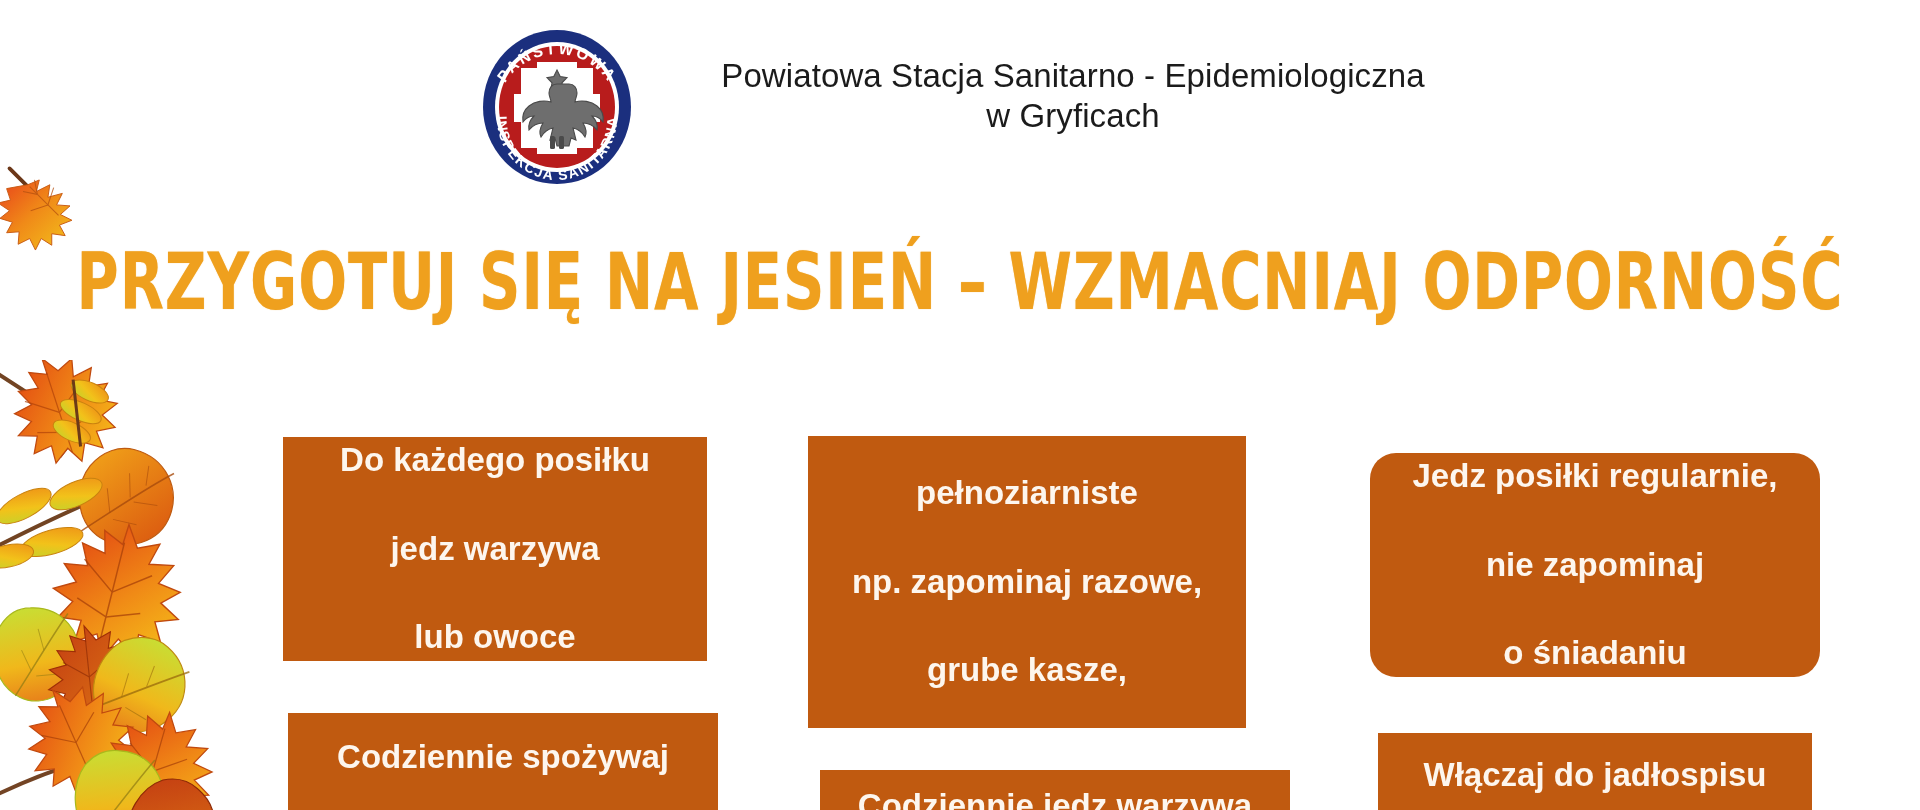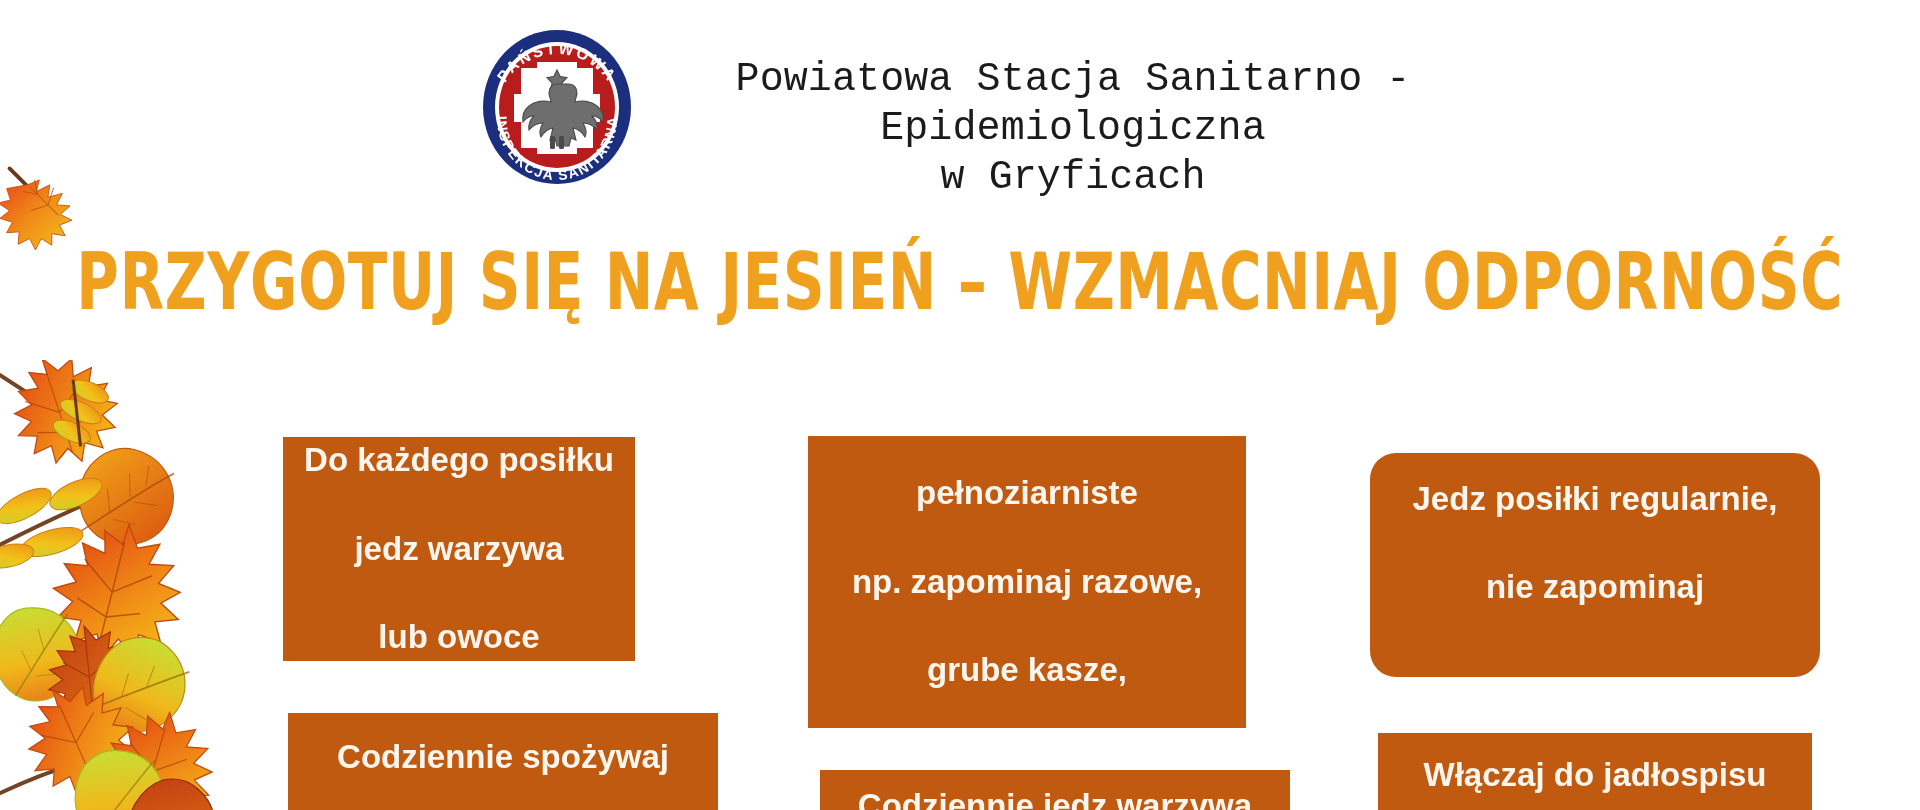--- a/index.html
+++ b/index.html
@@ -14,23 +14,22 @@
   
   .header{
     position:absolute; left:0; top:18px; width:1920px; height:160px;
     display:flex; align-items:flex-start; justify-content:center; gap:46px;
   }
   .logo-wrap{ width:180px; height:178px; flex:0 0 180px; }
   .logo-wrap svg{ display:block; width:180px; height:178px; }
   .org-text{
     padding-top:38px; width:760px;
     text-align:center; color:#1b1b1b;
-    font-size:40px; line-height:1.22; font-weight:400;
+    font-size:33px; line-height:1.22; font-weight:400;
     letter-spacing:.1px;
-    font-family:Liberation Mono, monospace;
   }
   .org-text .l2{ display:block;text-align:center; }
 
   
   .main-title{
     position:absolute; left:0; top:244px; width:1920px;
     text-align:center; color:#EFA01E;
     font-family:"DejaVu Sans Condensed","Liberation Sans Narrow","Liberation Sans", sans-serif;
     font-weight:700; font-size:68px; line-height:1;
     letter-spacing:1px;
@@ -47,21 +46,21 @@
     color:#fdf6ee;
     display:flex; align-items:center; justify-content:center;
     text-align:center;
     font-weight:700;
     font-size:33px; line-height:1.34;
     padding:10px 14px;
     overflow:hidden;
   }
   .box span{ display:block; width:100%; }
 
-  #box-veg-fruit  { left:283px;  top:437px; width:352px; height:224px; }
+  #box-veg-fruit  { left:283px;  top:437px; width:424px; height:224px; }
   #box-wholegrain { left:808px;  top:436px; width:438px; height:292px; }
   #box-regular    { left:1370px; top:453px; width:450px; height:224px;border-radius:26px; }
   #box-fermented  { left:288px;  top:713px; width:430px; height:160px; align-items:flex-start; padding-top:22px; }
   #box-veg-daily  { left:820px;  top:770px; width:470px; height:120px; align-items:flex-start; padding-top:14px; }
   #box-menu-rich  { left:1378px; top:733px; width:434px; height:150px; align-items:flex-start; padding-top:20px; }
 
   
   .leaf-layer{ position:absolute; left:0; top:0; width:1920px; height:810px; pointer-events:none; }
   .leaf-top{ position:absolute; left:-2px; top:155px; width:96px; height:96px; }
   .leaf-col{ position:absolute; left:-16px; top:360px; width:272px; height:460px; }
@@ -294,20 +293,21 @@
       <span>np. zapominaj razowe,</span><br>
       <span>grube kasze,</span><br>
       
     </span>
   </div>
 
   <div class="box" id="box-regular">
     <span>
       <span>Jedz posiłki regularnie,</span><br>
       <span>nie zapominaj</span><br>
+      <span>o śniadaniu</span>
     </span>
   </div>
 
   <div class="box" id="box-fermented">
     <span>
       <span>Codziennie spożywaj</span><br>
       
     </span>
   </div>
 

